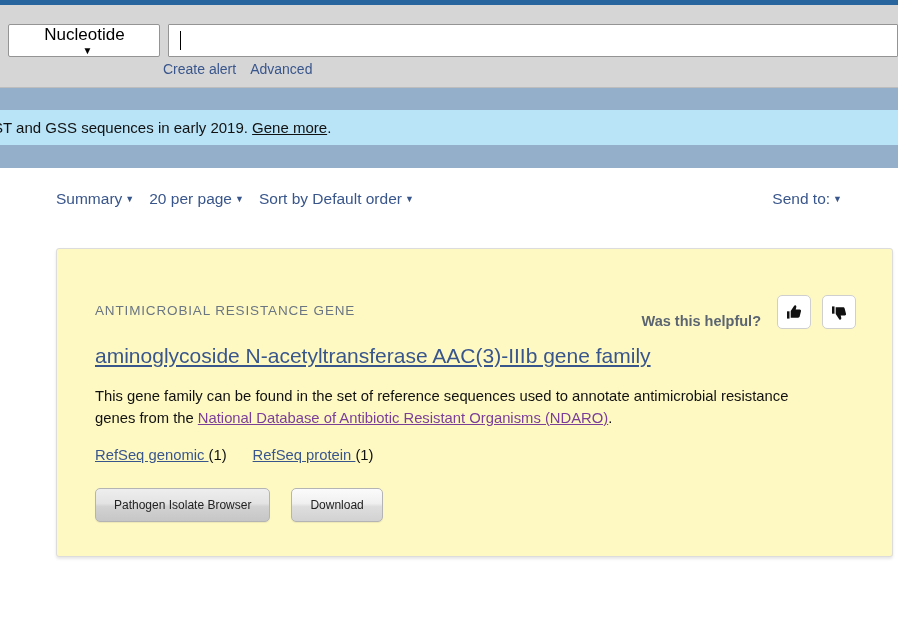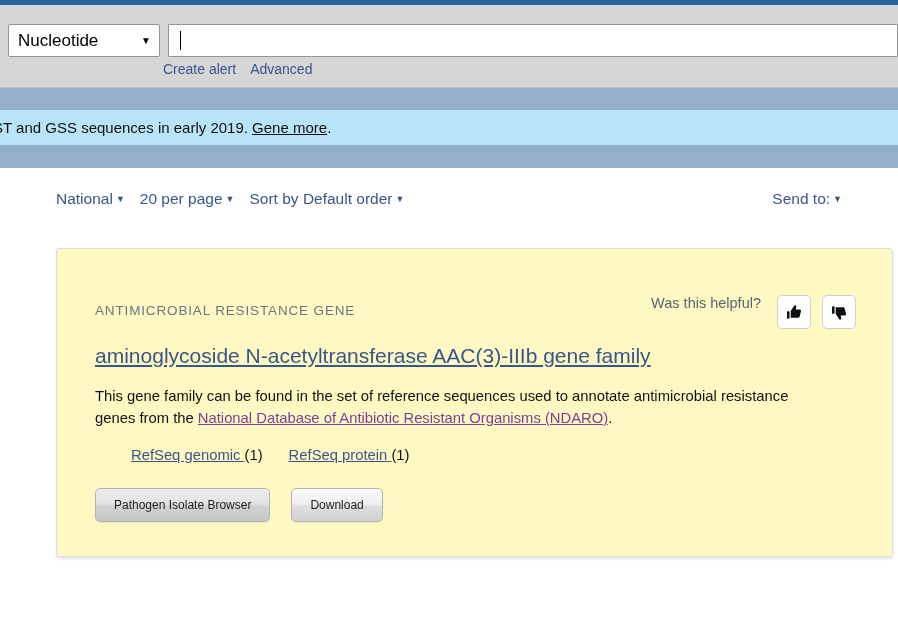--- a/index.html
+++ b/index.html
@@ -48,20 +48,21 @@
     border: 1px solid #949494;
     border-radius: 2px;
     display: flex;
     align-items: center;
     padding: 0 8px 0 9px;
     font-size: 17px;
     color: #000;
     font-family: "Liberation Sans", sans-serif;
     justify-content: space-between;
     cursor: default;
+    flex-direction: column;
   }
   .db-select .caret {
     font-size: 10px;
     line-height: 1;
     color: #000;
     margin-left: 6px;
   }
   .search-input-wrap {
     flex: 1;
     margin-left: 8px;
@@ -181,22 +182,23 @@
   .kicker {
     font-size: 13.5px;
     letter-spacing: 0.85px;
     color: #6b7683;
     text-transform: uppercase;
     padding-top: 8px;
   }
   .helpful-wrap {
     margin-left: auto;
     display: flex;
-    align-items: flex-start;
+    align-items: flex-end;
     gap: 11px;
+    font-weight: bold;
   }
   .helpful-label {
     font-size: 14.5px;
     color: #5b6571;
     margin-right: 5px;
   }
   .vote-btn {
     width: 34px;
     height: 34px;
     border: 1px solid #cfcfcf;
@@ -227,21 +229,20 @@
     max-width: 700px;
   }
   .card-desc a {
     color: #7b3f98;
     text-decoration: underline;
   }
   .refseq-row {
     margin-top: 18px;
     font-size: 14.8px;
     color: #111;
-    margin-left: 36px;
   }
   .refseq-row a {
     color: #39568c;
     text-decoration: underline;
   }
   .refseq-gap { display: inline-block; width: 26px; }
 
   .btn-row {
     margin-top: 25px;
     display: flex;
@@ -284,21 +285,21 @@
 </div>
 
 <div class="band band-top"></div>
 <div class="notice-banner">
   <div class="notice-text"><span>ase will include EST and GSS sequences in early 2019. </span><a href="#">Gene more</a><span>.</span></div>
 </div>
 <div class="band band-bottom"></div>
 
 <div class="results-toolbar">
   <div class="toolbar-left">
-    <a class="tb-item" href="#"><span>National</span><span class="dn">▼</span></a>
+    <a class="tb-item" href="#"><span>Summary</span><span class="dn">▼</span></a>
     <a class="tb-item" href="#"><span>20 per page</span><span class="dn">▼</span></a>
     <a class="tb-item" href="#"><span>Sort by Default order</span><span class="dn">▼</span></a>
   </div>
   <div class="toolbar-right">
     <a class="tb-item" href="#" style="margin-right:0"><span>Send to:</span><span class="dn">▼</span></a>
   </div>
 </div>
 
 <div class="card-area">
   <div class="result-card">

